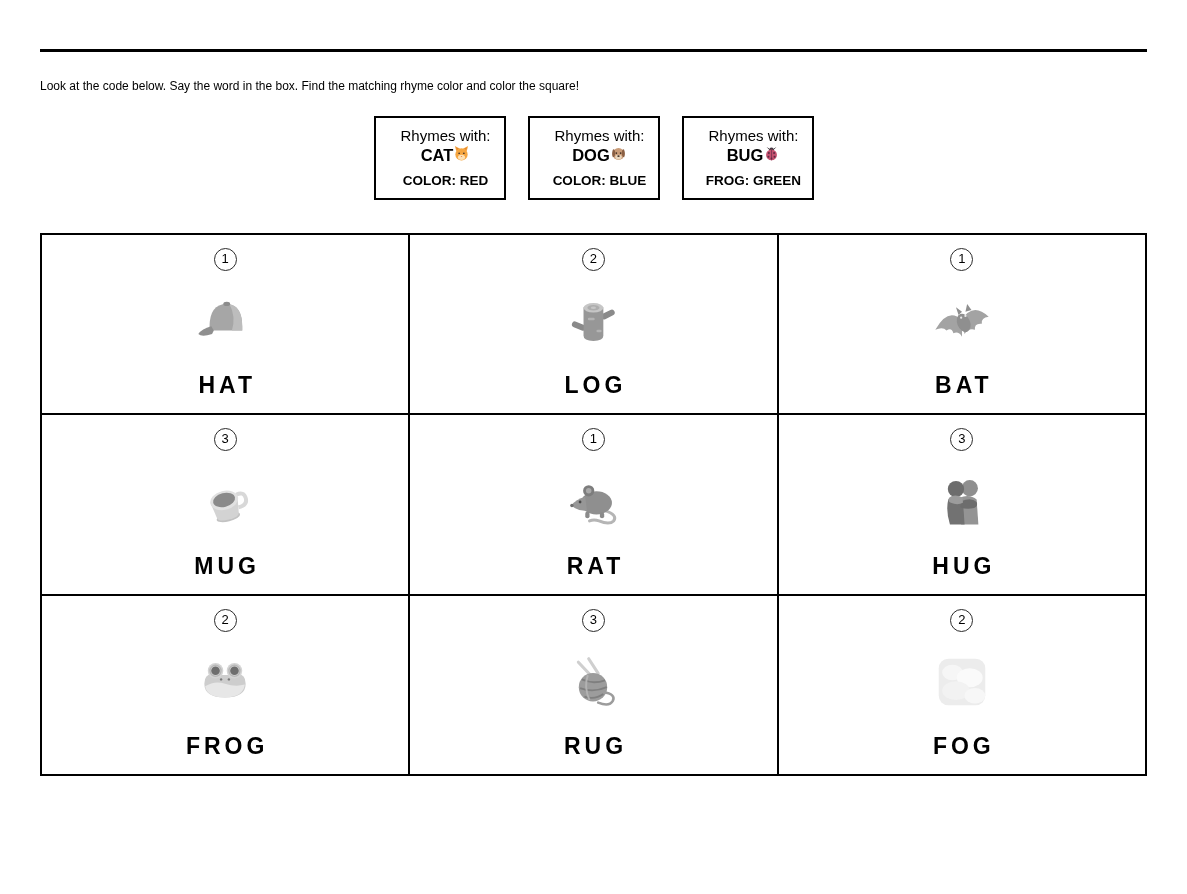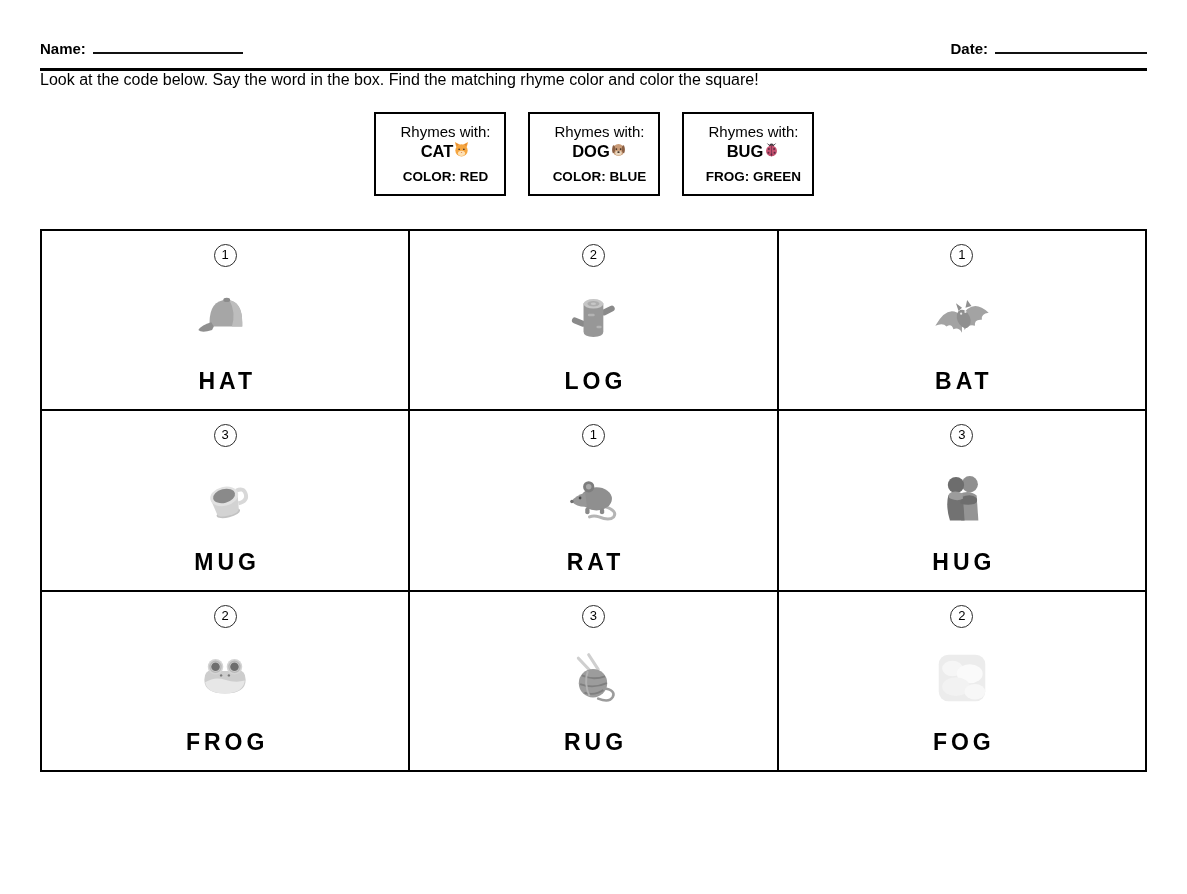--- a/index.html
+++ b/index.html
@@ -12,21 +12,21 @@
 
   
   .topbar { display: flex; justify-content: space-between; align-items: baseline; }
   .field { display: flex; align-items: baseline; }
   .lbl { font-size: 15px; font-weight: bold; }
   .blank { display: inline-block; width: 150px; height: 1em; border-bottom: 2px solid #111; margin-left: 7px; }
   .blank-date { width: 152px; }
   .rule { border: none; border-top: 3px solid #000; margin-top: 11px; }
 
   .title { font-size: 29px; line-height: 33px; font-weight: bold; margin-top: 24px; }
-  .instructions { font-size: 16px; }
+  .instructions { font-size: 12px; margin-top: 27px; }
 
   
   .codes { display: flex; justify-content: center; gap: 22px; margin-top: 23px; }
   .code-box { border: 2px solid #000; padding: 9px 1px 10px 13px; text-align: center; min-width: 132px; }
   .code-line1 { font-size: 15px; }
   .code-line2 { font-size: 16.5px; font-weight: bold; margin-top: 1px;
                 display: flex; align-items: center; justify-content: center; }
   .code-line2 svg { width: 17px; height: 17px; }
   .code-line3 { font-size: 13.5px; font-weight: bold; margin-top: 7px; }
 
@@ -40,30 +40,20 @@
          font-size: 13px; line-height: 20px; text-align: center; }
   .pict { height: 66px; display: flex; align-items: center; justify-content: center; }
   .pict svg { width: 62px; height: 62px; }
   .word { font-size: 23px; font-weight: bold; letter-spacing: 4px; text-indent: 4px; }
 </style>
 </head>
 <body>
 
 <div class="page">
 
-  <div class="topbar">
-    <div class="field">
-      <span class="lbl">Name:</span>
-      <span class="blank"></span>
-    </div>
-    <div class="field">
-      <span class="lbl">Date:</span>
-      <span class="blank blank-date"></span>
-    </div>
-  </div>
 
   <hr class="rule">
 
   <p class="instructions">Look at the code below. Say the word in the box. Find the matching rhyme color and color the square!</p>
 
   <div class="codes">
 
     <div class="code-box">
       <div class="code-line1">Rhymes with:</div>
       <div class="code-line2">

